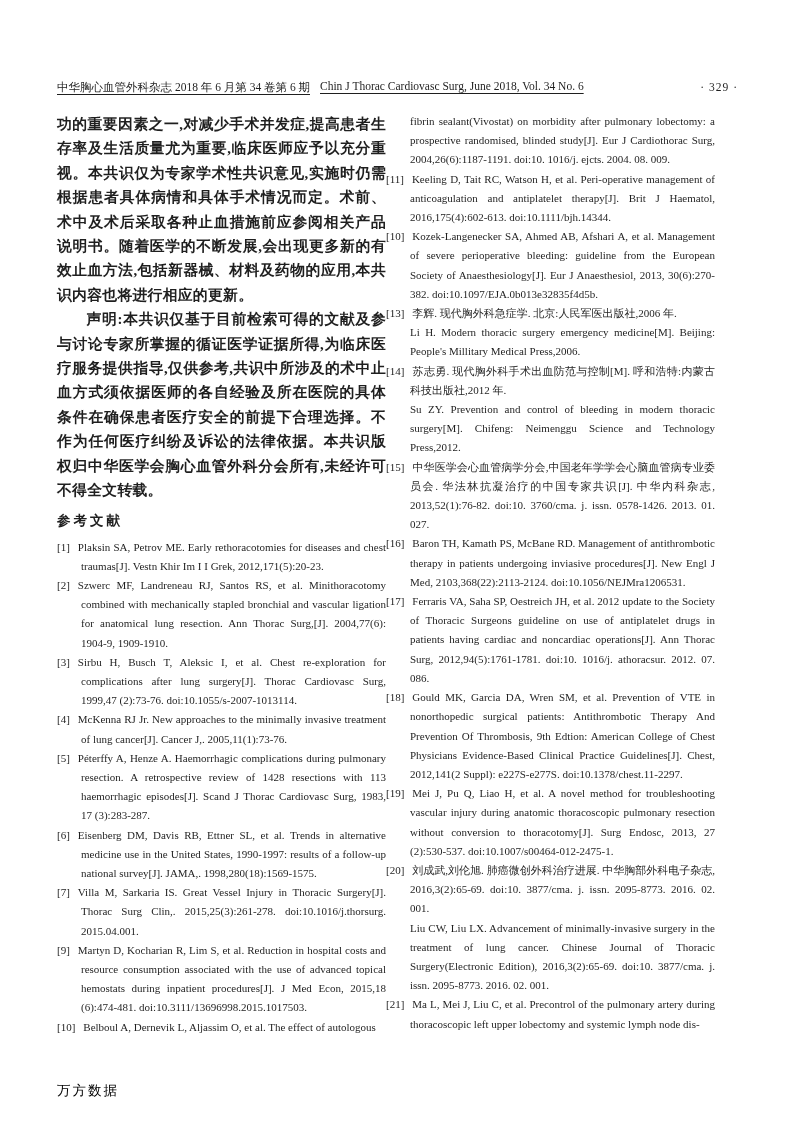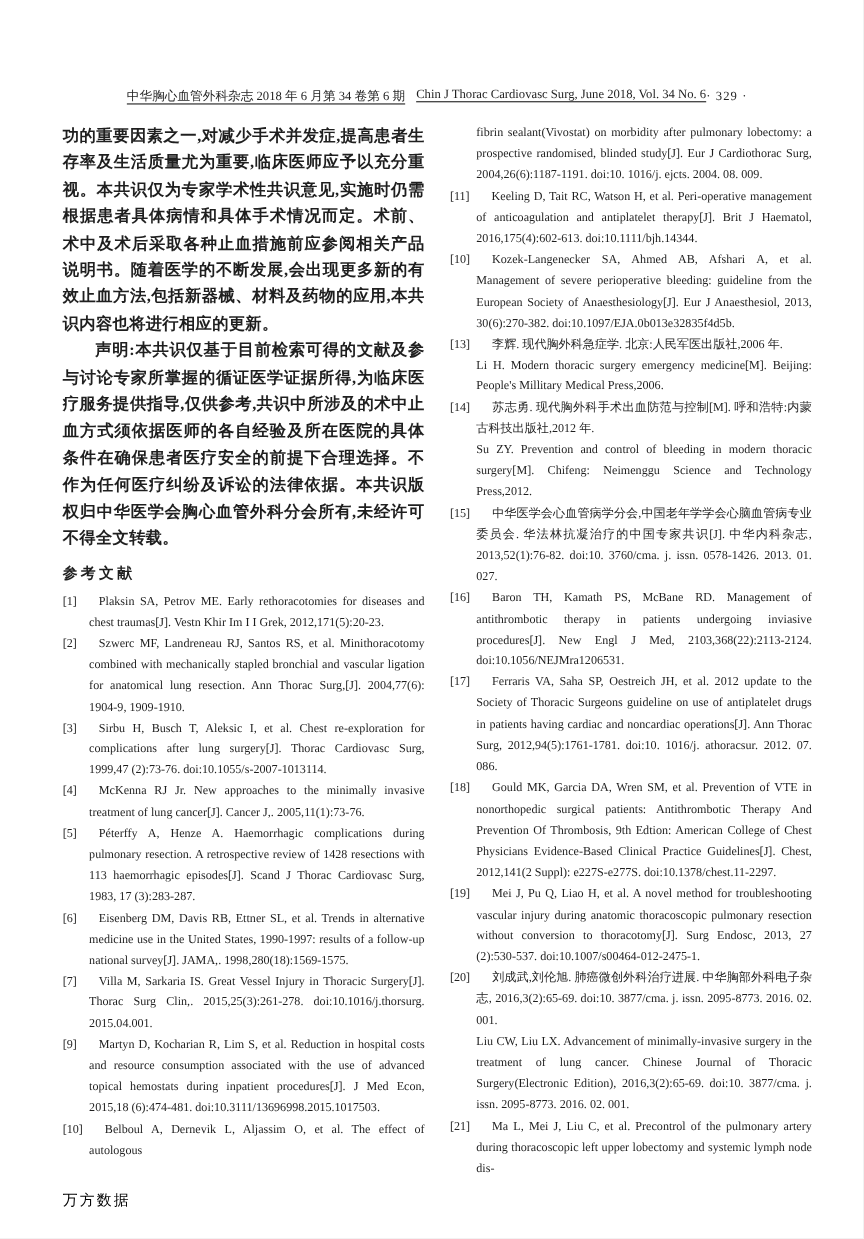--- a/index.html
+++ b/index.html
@@ -14,35 +14,34 @@
     font-family: "Liberation Serif", "DejaVu Serif", serif;
   }
   .content {
     position: absolute;
     left: 57px;
     top: 80px;
     width: 681px;
   }
   .running-head {
     display: flex;
-    justify-content: center;
+    justify-content: space-between;
     align-items: baseline;
     font-size: 11.5px;
     white-space: nowrap;
   }
   .running-head .head-left { display: flex; gap: 10px; }
   .running-head .jcn,
   .running-head .jen {
     text-decoration: underline;
     text-underline-offset: 3px;
   }
   .running-head .pageno { letter-spacing: 1px; }
   .columns {
     display: flex;
-    gap: 23px;
     margin-top: 17px;
   }
   .col { width: 329px; }
   .cn-para {
     font-size: 14.8px;
     line-height: 24.4px;
     text-align: justify;
     font-weight: 600;
     letter-spacing: 0.3px;
   }
@@ -52,21 +51,21 @@
     font-weight: 700;
     font-size: 13.5px;
     letter-spacing: 3px;
     margin: 9px 0 8px 0;
   }
   .refs { font-size: 11px; line-height: 19.2px; }
   .ref { text-align: justify; font-family: Liberation Serif, serif; }
   .ref-first { padding-left: 24px; text-indent: -24px; text-align: justify; }
   .ref-extra { padding-left: 24px; text-indent: 0; text-align: justify; }
   .cont-first { padding-left: 24px; text-indent: 0; text-align: justify; }
-  .ref-label { margin-right: 20px; }
+  .ref-label { margin-right: 8px; }
   .watermark {
     position: absolute;
     left: 57px;
     top: 1082px;
     font-size: 13.5px;
     color: #000000;
     font-family: "Liberation Sans", "DejaVu Sans", sans-serif;
     letter-spacing: 2px;
   }
 </style>

